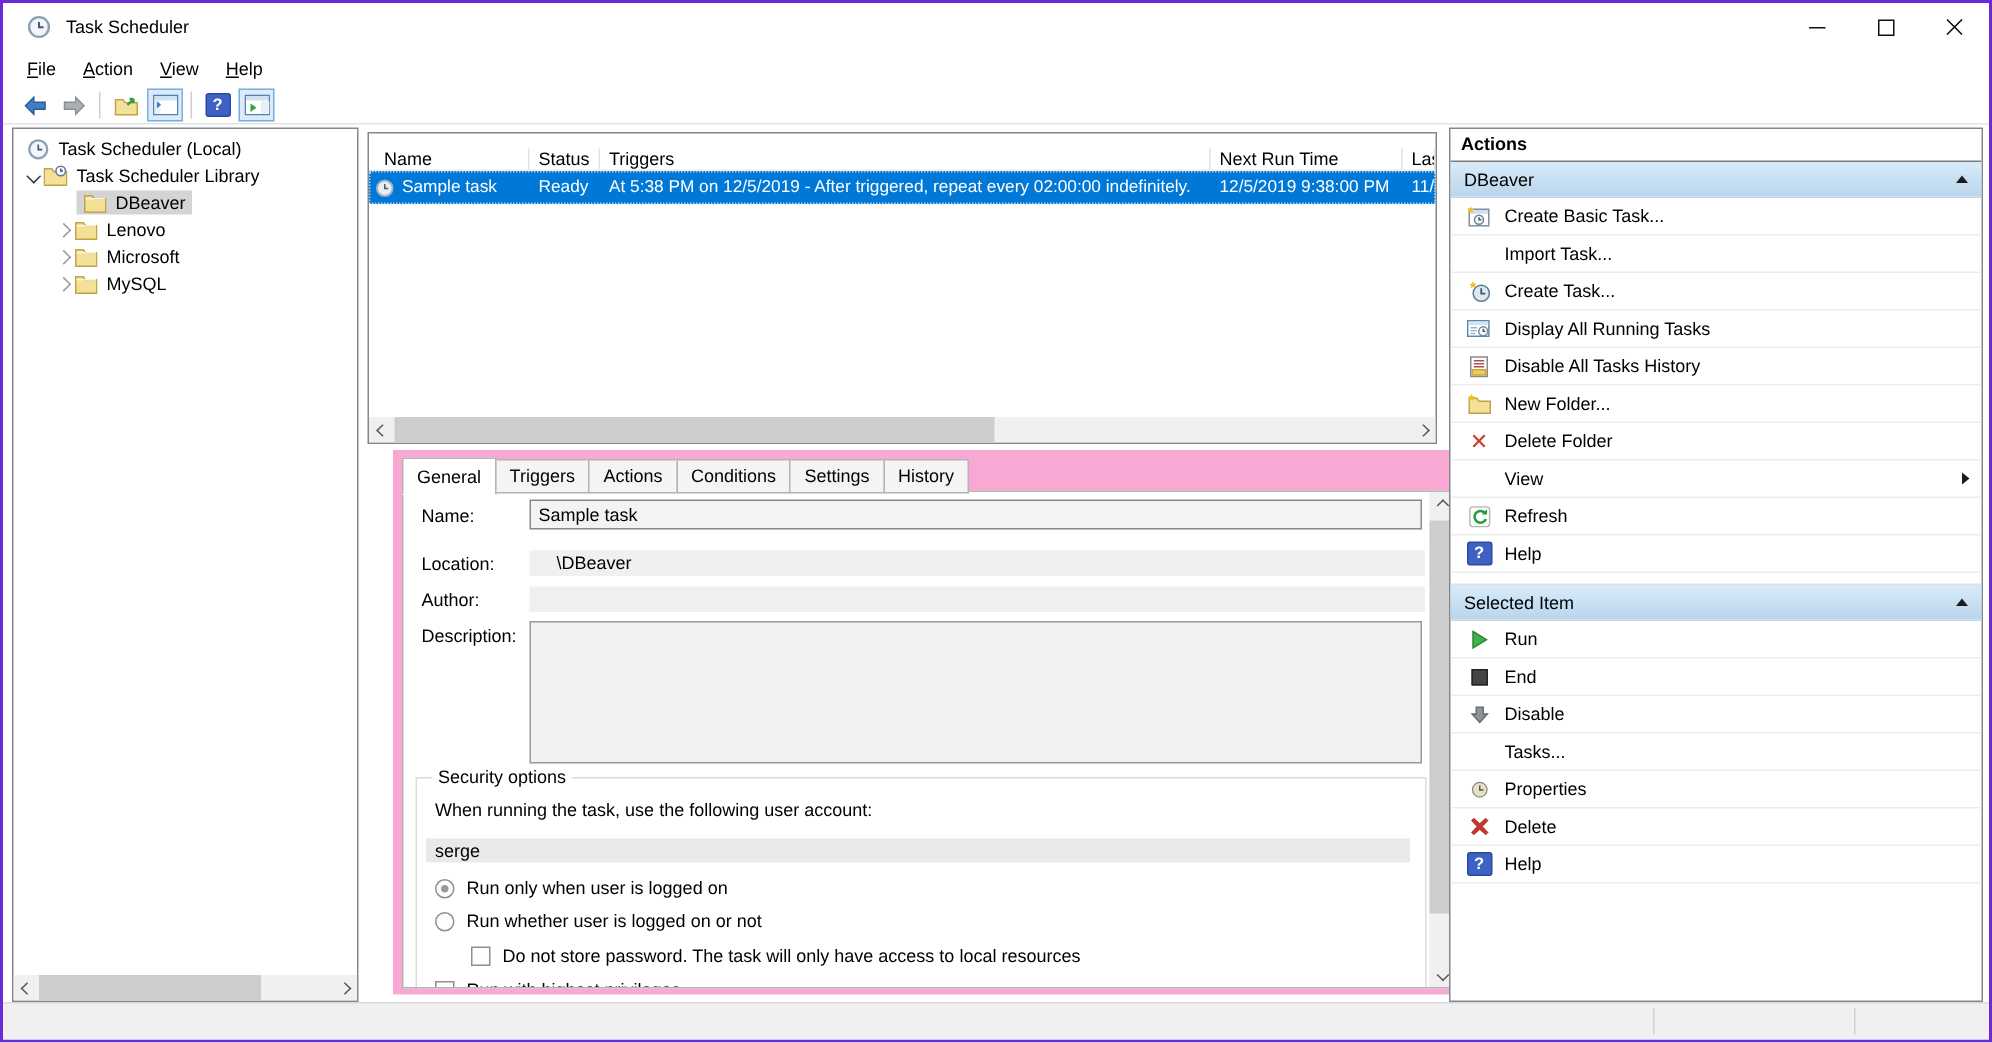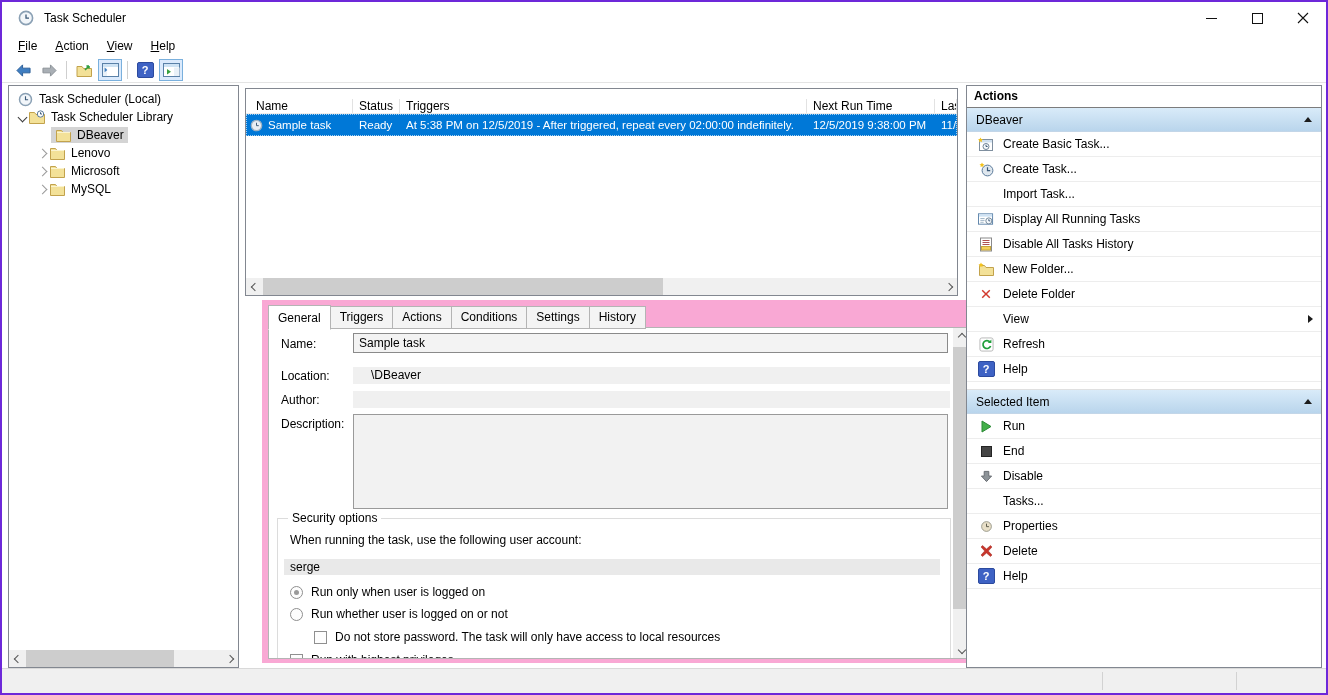--- a/index.html
+++ b/index.html
@@ -365,32 +365,32 @@
             <rect x="1.5" y="2.5" width="13" height="11" fill="#fff" stroke="#7f8f9f"></rect>
             <rect x="2" y="3" width="12" height="2.5" fill="#cfe0ef"></rect>
             <circle cx="8" cy="9.5" r="3" fill="#f5f9fc" stroke="#6f8396"></circle>
             <path d="M8 7.8 V9.5 H9.6" stroke="#3c5a78" fill="none"></path>
             <path d="M2.5 0.5 L3.3 2.1 L5 2.4 L3.7 3.5 L4 5.2 L2.5 4.3 L1 5.2 L1.3 3.5 L0 2.4 L1.7 2.1 Z" fill="#f3c21c"></path>
           </svg>
       </span>
       <span class="item-label">Create Basic Task...</span>
     </div>
     <div class="action-item">
+      <span class="item-icon"></span>
+      <span class="item-label">Import Task...</span>
+    </div>
+    <div class="action-item">
       <span class="item-icon">
         <svg width="15" height="15" viewBox="0 0 15 15">
             <circle cx="8.5" cy="8.5" r="5.4" fill="#dfe7ee" stroke="#5a7a9a"></circle>
             <path d="M8.5 5.2 V8.7 H11.2" stroke="#3c5a78" stroke-width="1.2" fill="none"></path>
             <path d="M3 0.5 L3.8 2.1 L5.5 2.4 L4.2 3.5 L4.5 5.2 L3 4.3 L1.5 5.2 L1.8 3.5 L0.5 2.4 L2.2 2.1 Z" fill="#f3c21c"></path>
           </svg>
       </span>
       <span class="item-label">Create Task...</span>
-    </div>
-    <div class="action-item">
-      <span class="item-icon"></span>
-      <span class="item-label">Import Task...</span>
     </div>
     <div class="action-item">
       <span class="item-icon">
         <svg width="16" height="14" viewBox="0 0 17 14">
             <rect x="0.5" y="1.5" width="15" height="11" fill="#fff" stroke="#5a81a8"></rect>
             <rect x="1" y="2" width="14" height="2.5" fill="#cfe3f4"></rect>
             <circle cx="11.5" cy="9" r="3.2" fill="#f5f9fc" stroke="#6f8396"></circle>
             <path d="M11.5 7.2 V9 H13" stroke="#3c5a78" fill="none"></path>
             <path d="M2.5 6.5 H7 M2.5 8.5 H7 M2.5 10.5 H6" stroke="#9db2c4"></path>
           </svg>

